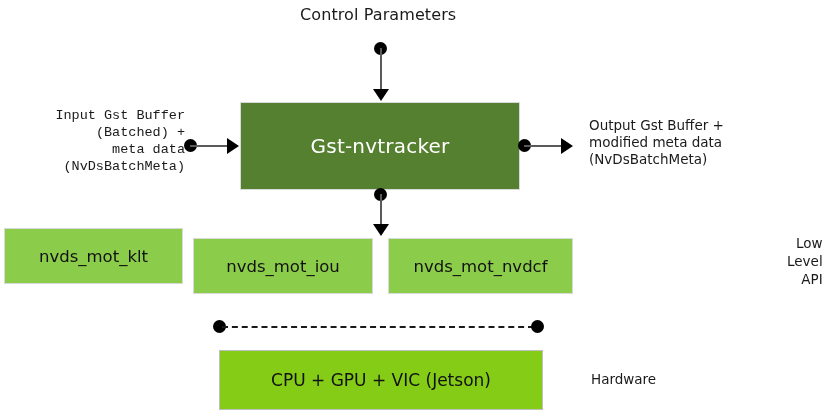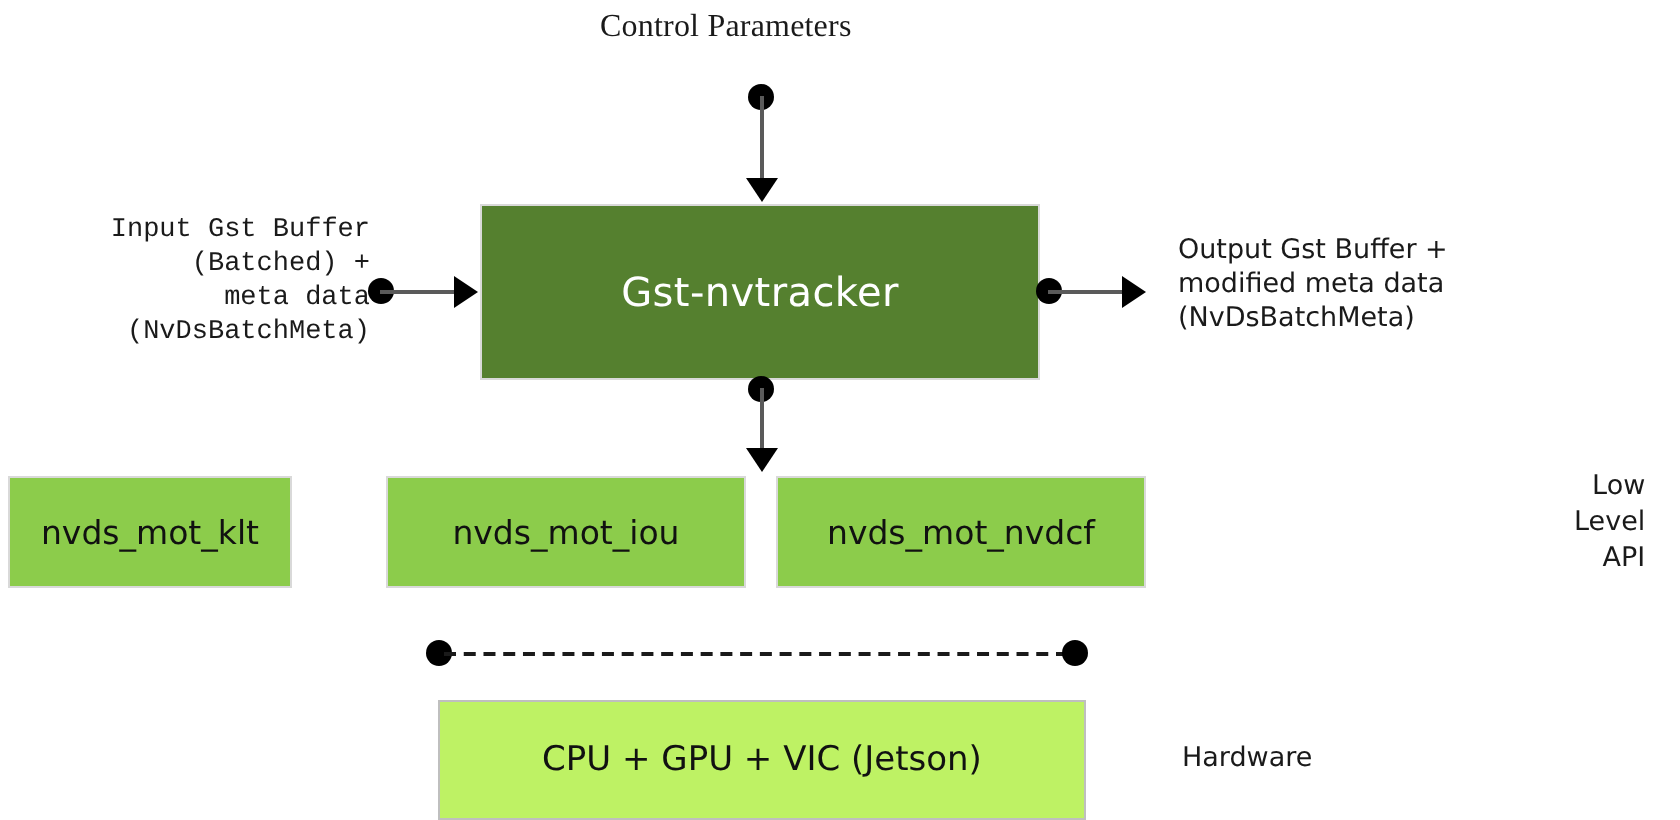--- a/index.html
+++ b/index.html
@@ -61,21 +61,21 @@
     color: #ffffff;
     font-size: 20px;
     letter-spacing: .2px;
   }
   .box-ll {
     background: #8CCC4B;
     color: #111111;
     font-size: 16.5px;
   }
   .box-hw {
-    background: #bef264;
+    background: #84cc16;
     color: #111111;
     font-size: 17px;
     border-color: #bfbfbf;
   }
 
   
   .conn-line-v {
     background: #5a5a5a;
     width: 2px;
   }
@@ -104,21 +104,21 @@
   .dashed-line {
     height: 0;
     border-top: 2px dashed #1a1a1a;
   }
 </style>
 </head>
 <body>
 
 <div id="canvas">
 
-  <div class="abs title" style="left:300px; top:5px;font-family:Liberation Serif, serif;">Control Parameters</div>
+  <div class="abs title" style="left:300px; top:5px;">Control Parameters</div>
 
   <div class="abs dot" style="left:374px; top:42px;"></div>
   <div class="abs conn-line-v" style="left:379.5px; top:48px; height:42px;"></div>
   <div class="abs arrow-down" style="left:372.5px; top:89px;"></div>
 
   <div class="abs side-label right-align" style="left:10px; top:107px; width:175px;font-family:Liberation Mono, monospace;">
     <div>Input Gst Buffer</div>
     <div>(Batched) +</div>
     <div>meta data</div>
     <div>(NvDsBatchMeta)</div>
@@ -139,21 +139,21 @@
   <div class="abs side-label left-align" style="left:589px; top:117px; width:240px;">
     <div>Output Gst Buffer +</div>
     <div>modified meta data</div>
     <div>(NvDsBatchMeta)</div>
   </div>
 
   <div class="abs dot" style="left:374px; top:188px;"></div>
   <div class="abs conn-line-v" style="left:379.5px; top:194px; height:32px;"></div>
   <div class="abs arrow-down" style="left:372.5px; top:224px;"></div>
 
-  <div class="abs box box-ll" style="left:4px; top:238px; width:142px; height:56px;">
+  <div class="abs box box-ll" style="left:4px; top:228px; width:179px; height:56px;">
     <span>nvds_mot_klt</span>
   </div>
 
   <div class="abs box box-ll" style="left:193px; top:238px; width:180px; height:56px;">
     <span>nvds_mot_iou</span>
   </div>
 
   <div class="abs box box-ll" style="left:388px; top:238px; width:185px; height:56px;">
     <span>nvds_mot_nvdcf</span>
   </div>

